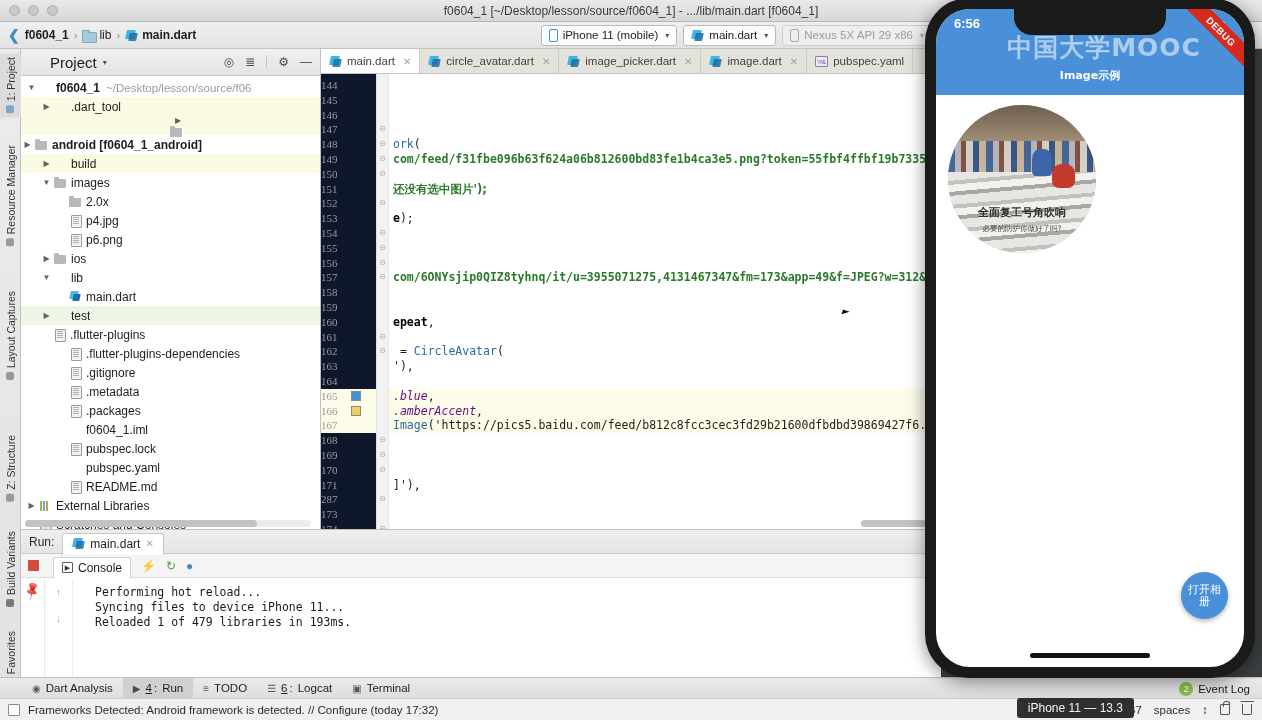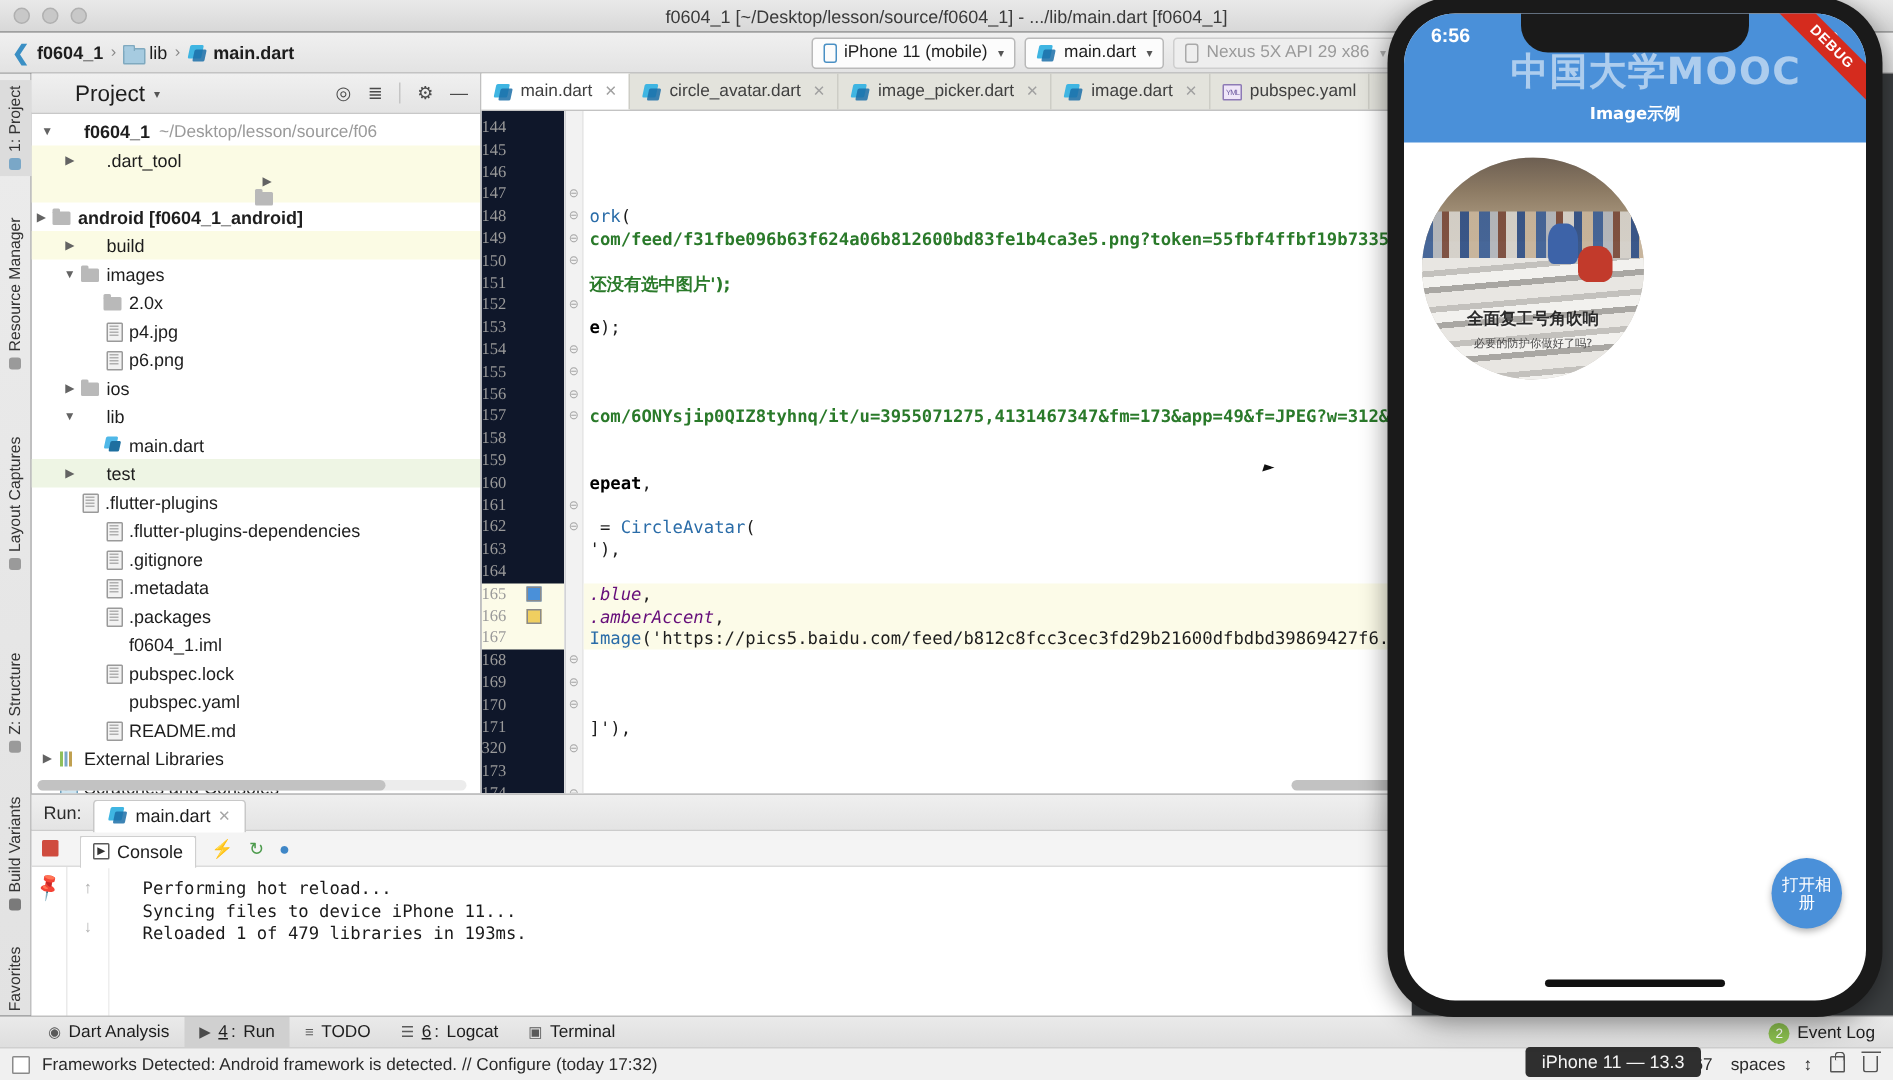--- a/index.html
+++ b/index.html
@@ -617,21 +617,21 @@
           <div class="gln">162</div>
           <div class="gln">163</div>
           <div class="gln">164</div>
           <div class="gln hl">165<span class="swatch" style="background: rgb(74, 144, 217);"></span></div>
           <div class="gln hl">166<span class="swatch" style="background: rgb(240, 207, 96);"></span></div>
           <div class="gln hl">167</div>
           <div class="gln">168</div>
           <div class="gln">169</div>
           <div class="gln">170</div>
           <div class="gln">171</div>
-          <div class="gln">320</div>
+          <div class="gln">287</div>
           <div class="gln">173</div>
           <div class="gln">174</div>
         </div>
       <div class="foldcol" id="foldcol">
           <div class="fold"></div>
           <div class="fold"></div>
           <div class="fold"></div>
           <div class="fold">⊖</div>
           <div class="fold">⊖</div>
           <div class="fold">⊖</div>

